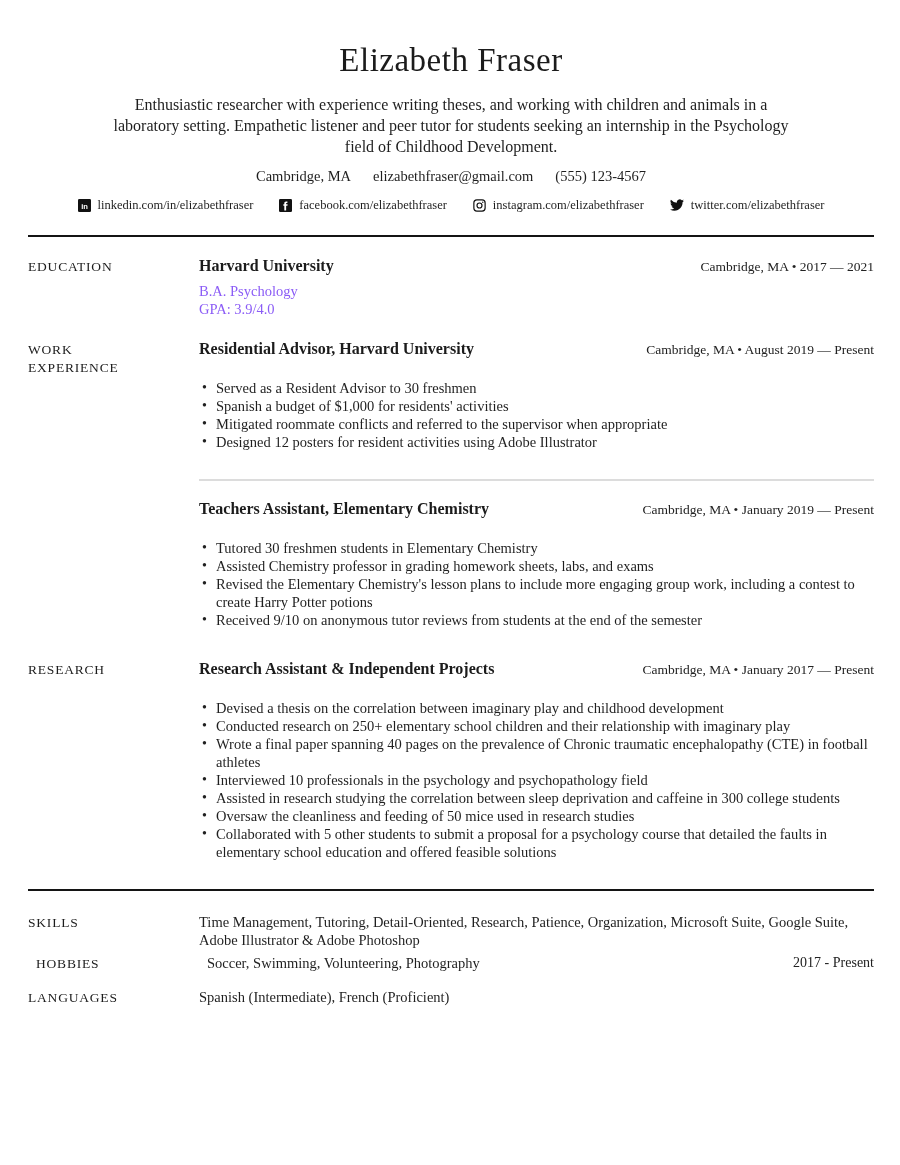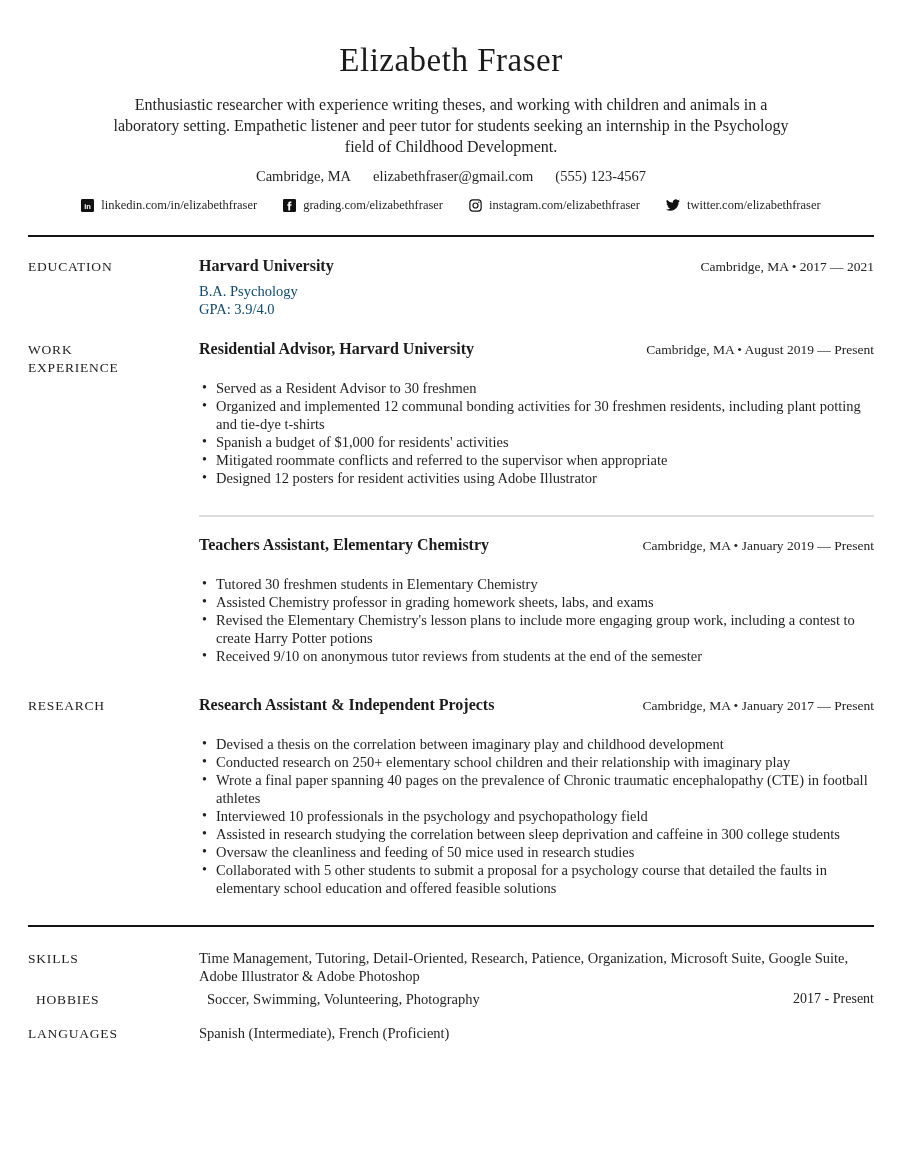--- a/index.html
+++ b/index.html
@@ -105,21 +105,21 @@
   .entry-meta {
     font-size: 13.5px;
     color: #222222;
     white-space: nowrap;
   }
 
   .edu-line {
     margin: 0;
     font-size: 14.5px;
     line-height: 18px;
-    color: #0c4a6e;
+    color: #8b5cf6;
   }
   .edu-lines { margin-top: 6px; }
 
   ul.bullets {
     margin: 20px 0 0 0;
     padding: 0;
     list-style: none;
   }
   ul.bullets li {
     position: relative;
@@ -185,21 +185,21 @@
         </span>
         <span>linkedin.com/in/elizabethfraser</span>
       </span>
       <span class="social-item">
         <span>
           <svg width="13" height="13" viewBox="0 0 24 24">
               <rect x="0" y="0" width="24" height="24" rx="2.5" fill="#111"></rect>
               <path fill="#fff" d="M15.6 12.6h-2.4V21h-3.4v-8.4H8V9.7h1.8V7.9c0-1.9 1-3.4 3.3-3.4h2.4v2.9h-1.6c-.6 0-.7.3-.7.9v1.4h2.7l-.3 2.9z"></path>
             </svg>
         </span>
-        <span>grading.com/elizabethfraser</span>
+        <span>facebook.com/elizabethfraser</span>
       </span>
       <span class="social-item">
         <span>
           <svg width="13" height="13" viewBox="0 0 24 24" fill="none" stroke="#111" stroke-width="2.2">
               <rect x="1.6" y="1.6" width="20.8" height="20.8" rx="5.6"></rect>
               <circle cx="12" cy="12" r="4.6"></circle>
               <circle cx="18.1" cy="5.9" r="1.3" fill="#111" stroke="none"></circle>
             </svg>
         </span>
         <span>instagram.com/elizabethfraser</span>
@@ -239,21 +239,20 @@
     </div>
     <div class="section-content">
 
       <div class="job">
         <div class="entry-header">
           <h2 class="entry-title">Residential Advisor, Harvard University</h2>
           <span class="entry-meta">Cambridge, MA • August 2019 — Present</span>
         </div>
         <ul class="bullets">
           <li>Served as a Resident Advisor to 30 freshmen</li>
-          <li>Organized and implemented 12 communal bonding activities for 30 freshmen residents, including plant potting and tie-dye t-shirts</li>
           <li>Spanish a budget of $1,000 for residents' activities</li>
           <li>Mitigated roommate conflicts and referred to the supervisor when appropriate</li>
           <li>Designed 12 posters for resident activities using Adobe Illustrator</li>
         </ul>
       </div>
 
       <hr class="rule-light">
 
       <div class="job job-2">
         <div class="entry-header">

